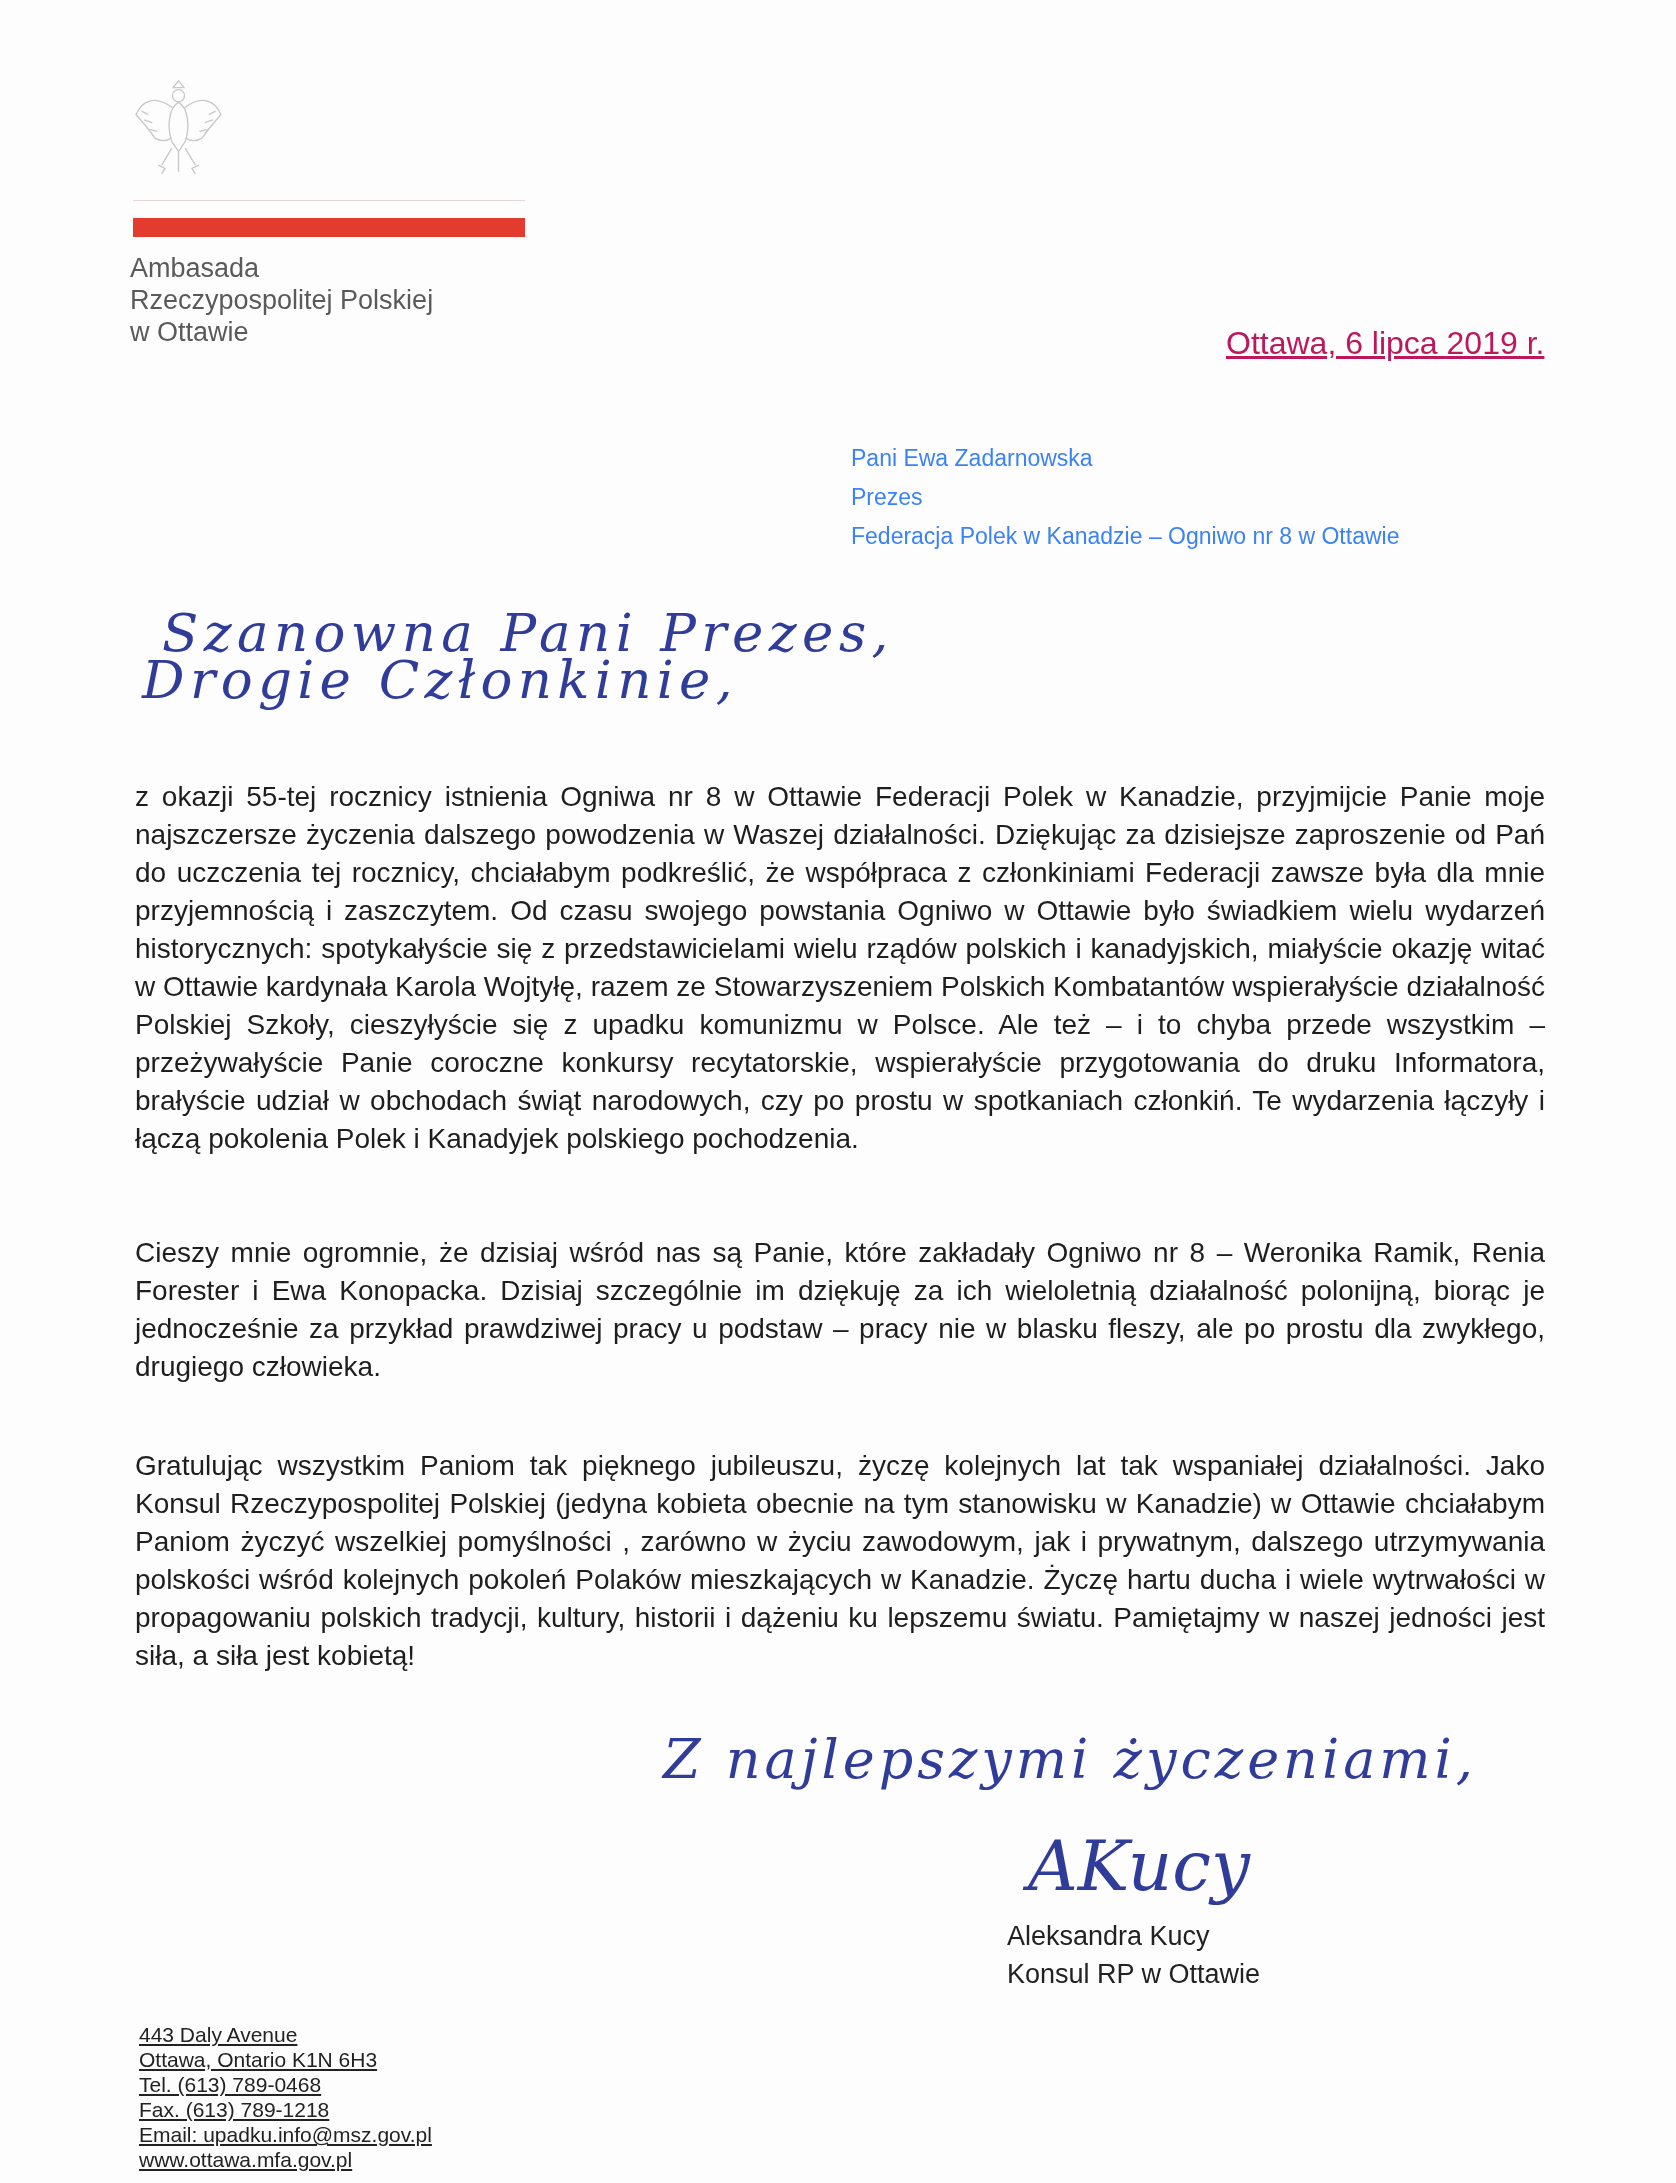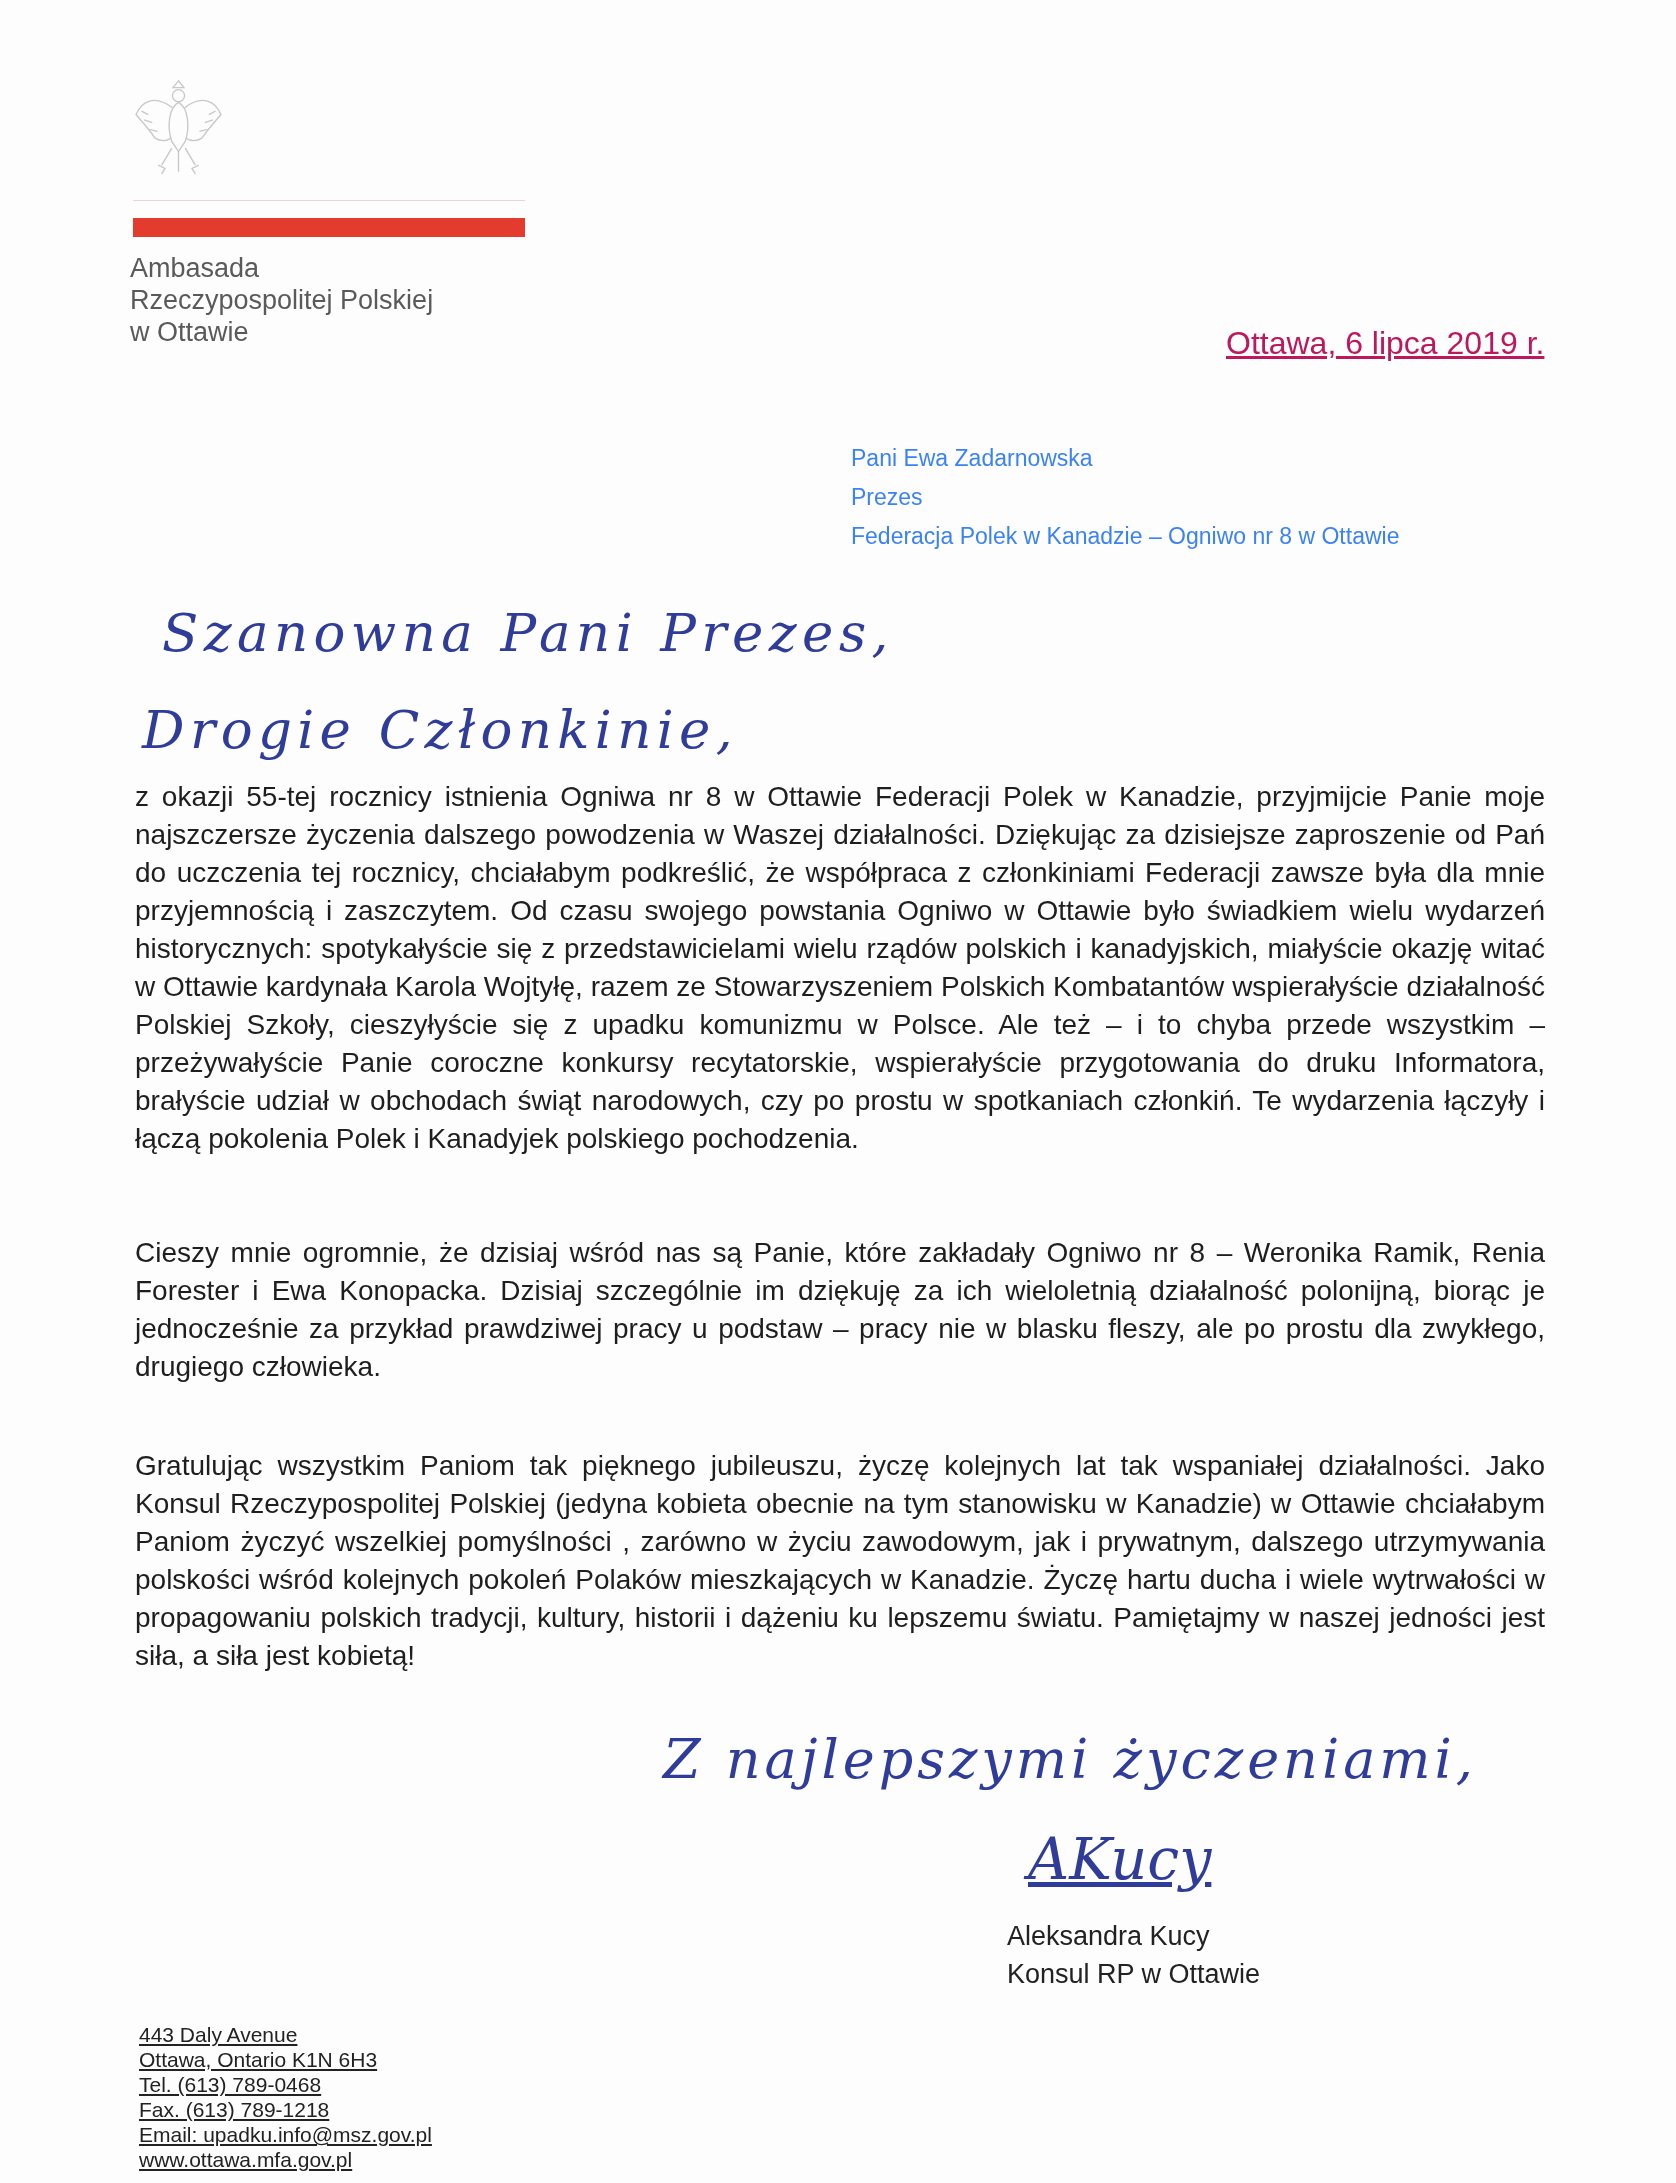--- a/index.html
+++ b/index.html
@@ -7,27 +7,27 @@
          font-family: "Liberation Sans", sans-serif; color: #222; }
   .abs { position: absolute; }
   .emblem { left: 128px; top: 74px; width: 101px; height: 108px; }
   .thin-rule { left: 133px; top: 200px; width: 392px; height: 1.4px; background: #e6d6d6; }
   .red-bar { left: 133px; top: 218px; width: 392px; height: 19px; background: #e33b2e; }
   .embassy { left: 130px; top: 252px; font-size: 27px; line-height: 32px; color: #5a5a5a; }
   .date { left: 1226px; top: 325px; font-size: 32px; color: #be185d; text-decoration: underline; }
   .recipient { left: 851px; top: 439px; font-size: 23px; line-height: 39px; color: #3b82f6; }
   .hand { font-family: "DejaVu Serif", serif; font-style: italic; color: #2f3c9a; }
   .greet1 { left: 162px; top: 602px; font-size: 53px; letter-spacing: 5.4px; }
-  .greet2 { left: 142px; top: 699px; font-size: 53px; letter-spacing: 5.4px; }
+  .greet2 { left: 142px; top: 649px; font-size: 53px; letter-spacing: 5.4px; }
   .body { left: 135px; width: 1410px; font-size: 28px; line-height: 38px; text-align: justify; color: #1e1e1e; }
   .p1 { top: 778px; }
   .p2 { top: 1234px; }
   .p3 { top: 1447px; }
   .closing { left: 663px; top: 1728px; font-size: 54px; letter-spacing: 4px; }
-  .signature { left: 1028px; top: 1826px; font-size: 57px; text-decoration: underline; }
+  .signature { left: 1028px; top: 1826px; font-size: 69px; }
   .signer { left: 1007px; top: 1917px; font-size: 27px; line-height: 38px; text-align: left; color: #222; }
   .footer { left: 139px; top: 2022px; font-size: 21px; line-height: 25px; color: #222; text-decoration: underline; }
 </style>
 </head>
 <body>
 
 <div class="abs emblem">
   <svg width="101" height="108" viewBox="0 0 150 160">
     <g fill="none" stroke="#c8c8c8" stroke-width="2">
       <path d="M75 10 l-8 10 h16 z"></path>

